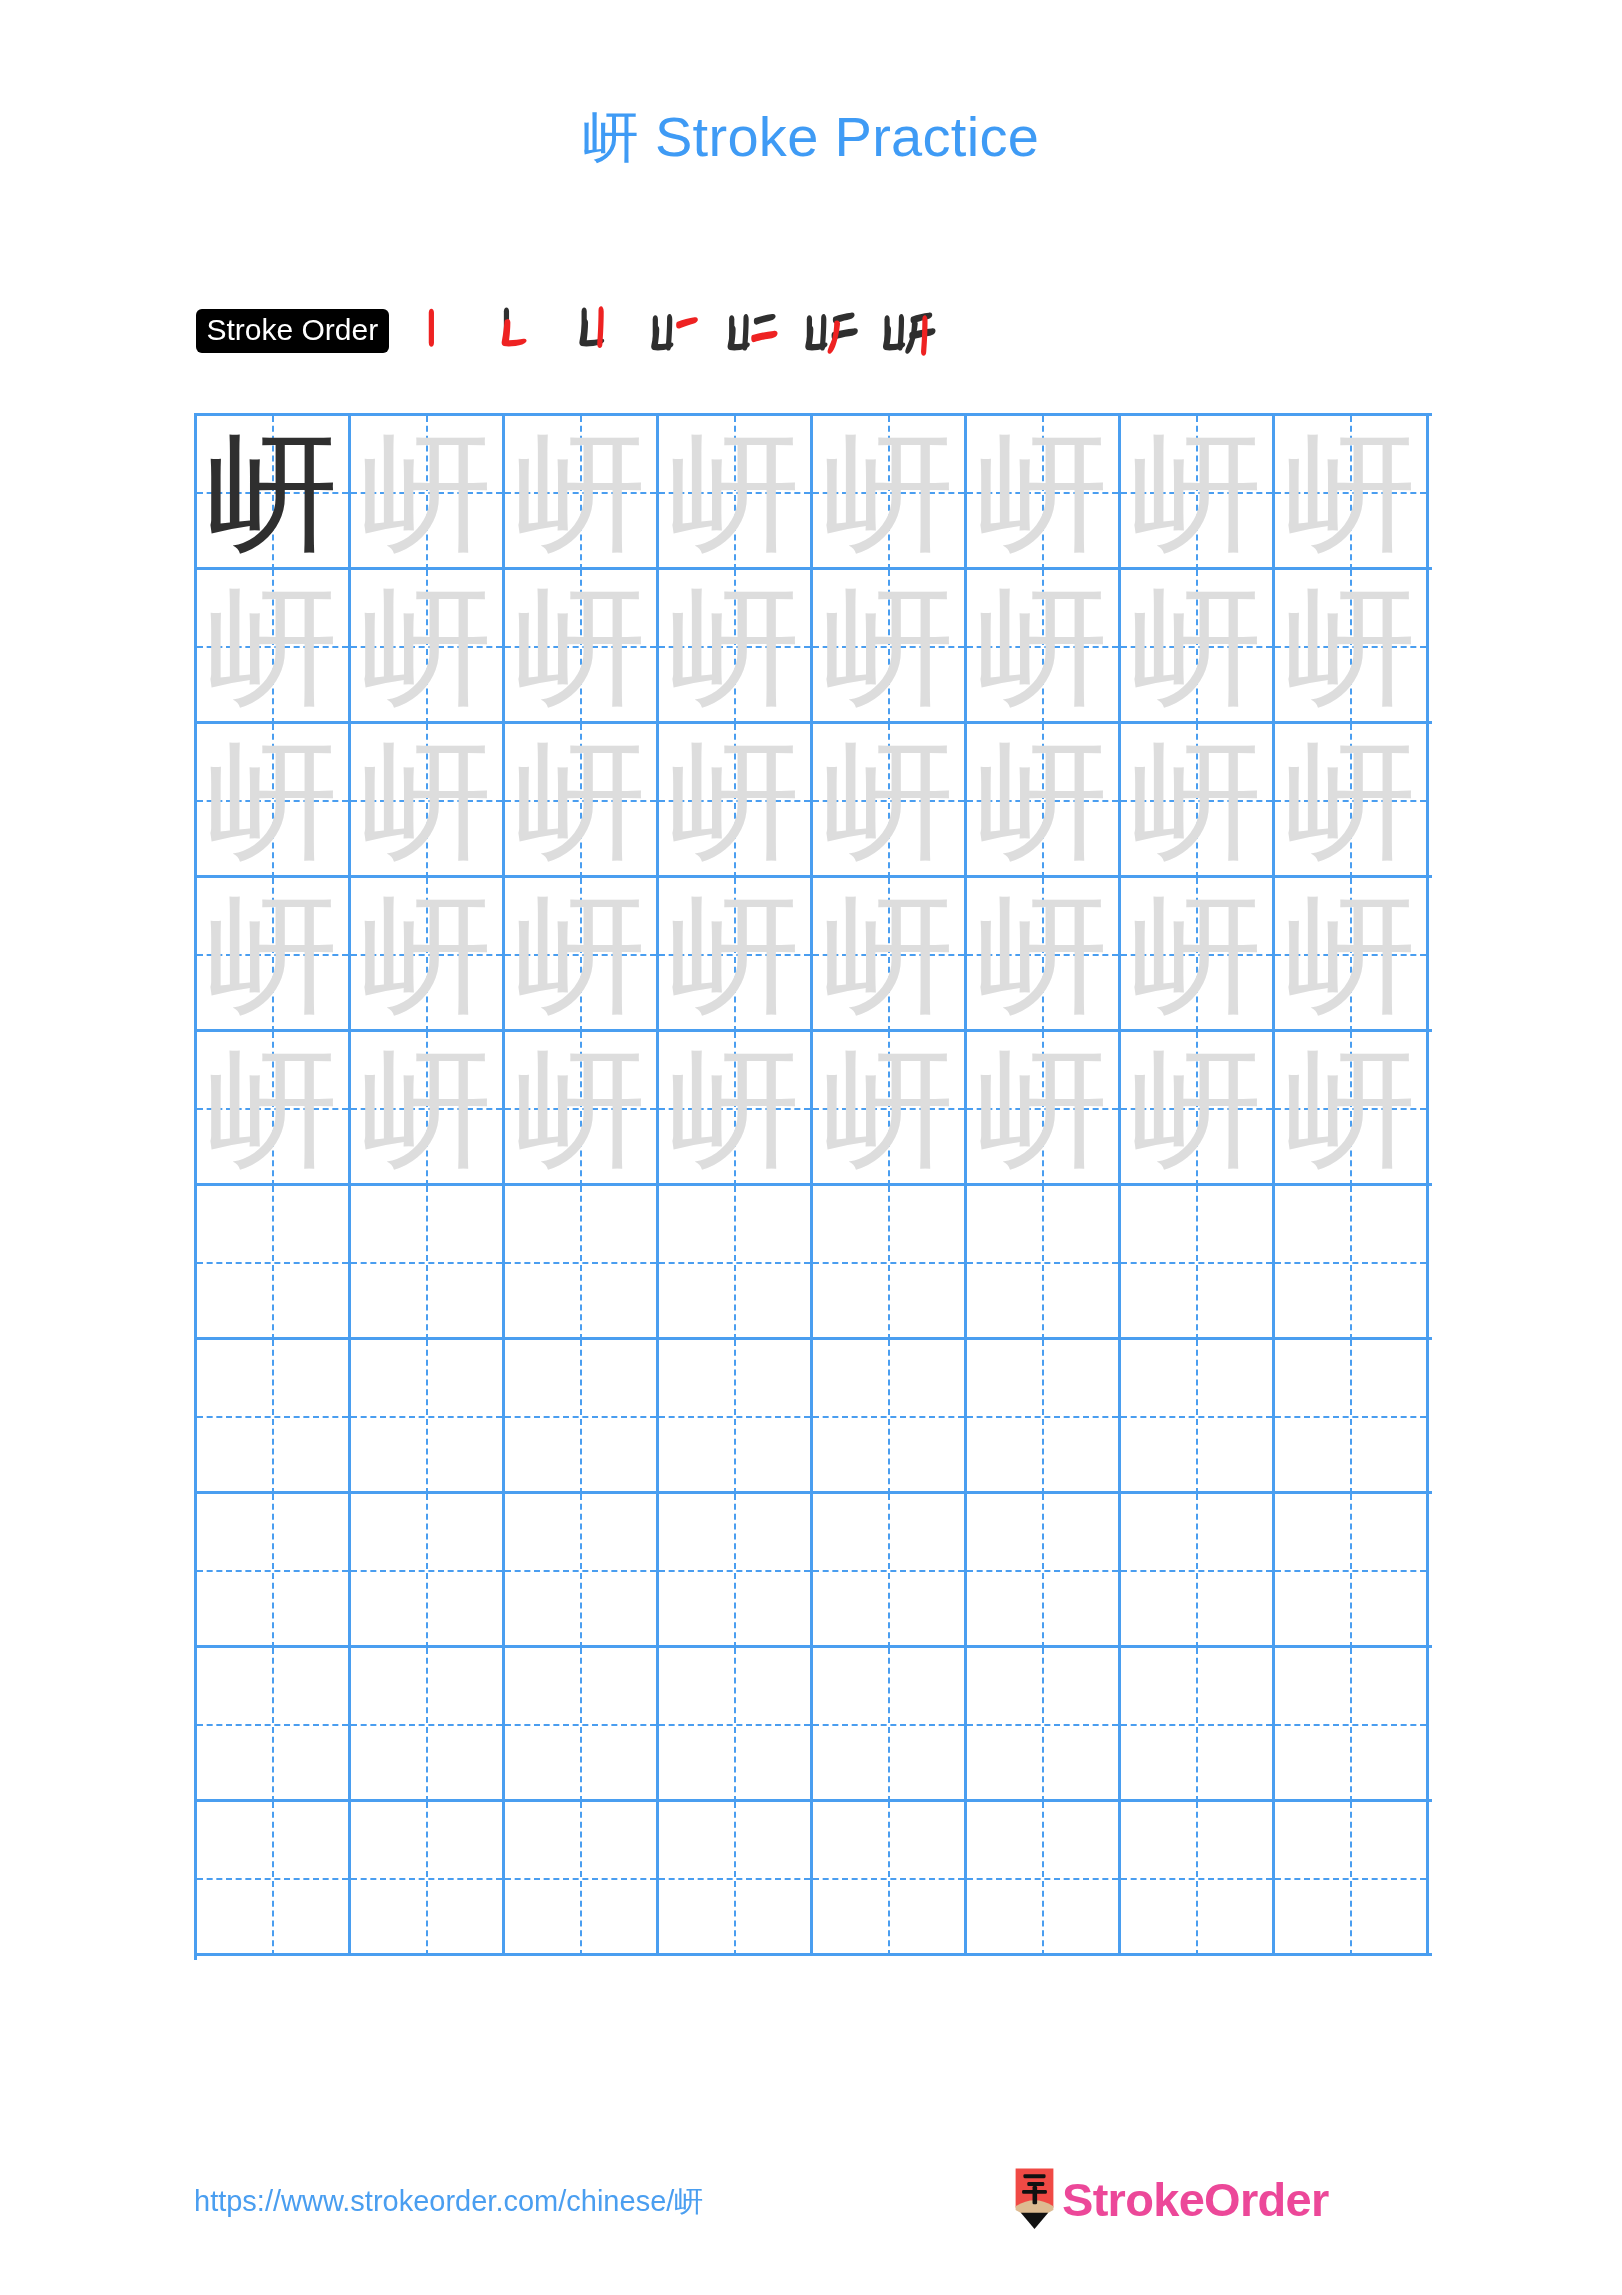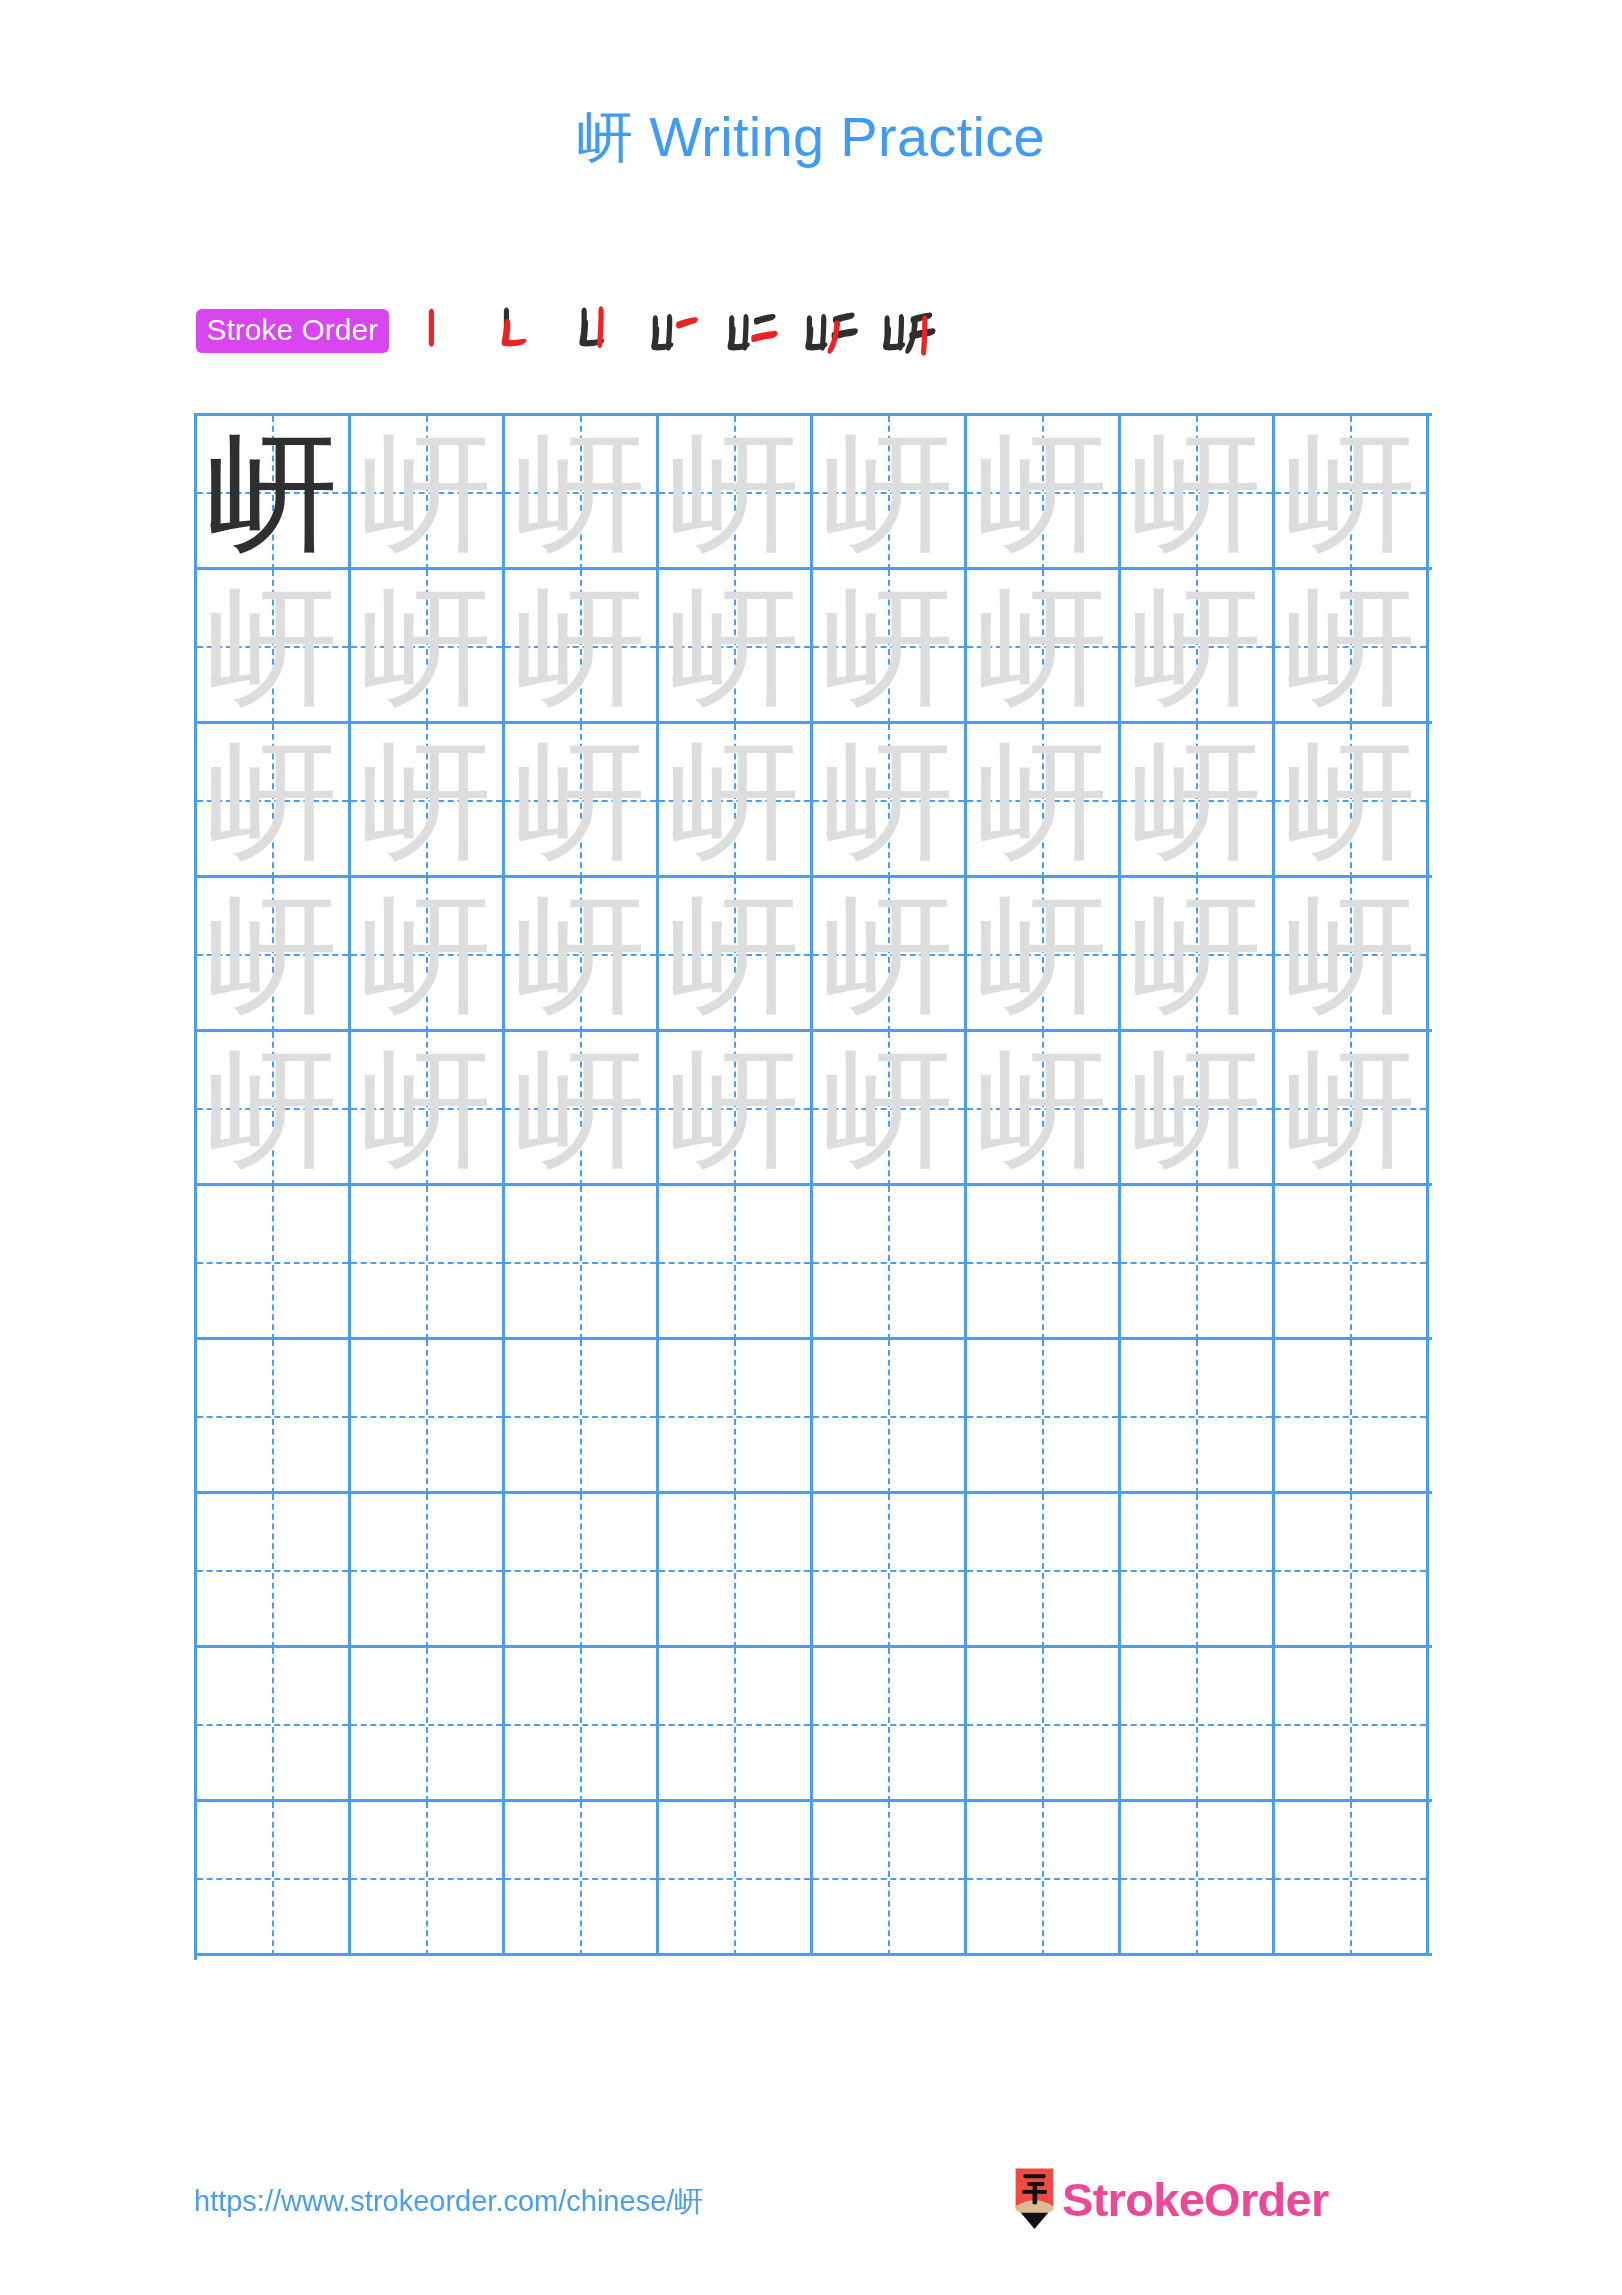--- a/index.html
+++ b/index.html
@@ -33,21 +33,21 @@
   
   #stroke-order-row {
     position: absolute;
     left: 196px;
     top: 305px;
     display: flex;
     align-items: center;
     height: 52px;
   }
   #stroke-order-badge {
-    background: #d946ef;
+    background: #000000;
     color: #ffffff;
     font-size: 30px;
     font-weight: 400;
     border-radius: 5.9px;
     padding: 5.2px 10.5px 7.9px 10.5px;
     line-height: 1;
     white-space: nowrap;
   }
   #stroke-order-glyphs {
     display: flex;
@@ -155,21 +155,21 @@
     font-weight: bold;
     color: #ec4899;
     letter-spacing: -0.7px;
     line-height: 1;
     white-space: nowrap;
   }
 </style>
 </head>
 <body>
 
-<div id="page-title">岍 Writing Practice</div>
+<div id="page-title">岍 Stroke Practice</div>
 
 <div id="stroke-order-row">
 
   <div id="stroke-order-badge">Stroke Order</div>
 
   <div id="stroke-order-glyphs">
 
     <div class="stroke-step">
       <svg viewBox="0 0 120 92">
         <path d="M46,12 C48,12 50,14 50,18 L50,64 C50,68 48,70 46,70 C44,70 42,68 42,64 L42,18 C42,14 44,12 46,12 Z" fill="#ee2222"></path>

